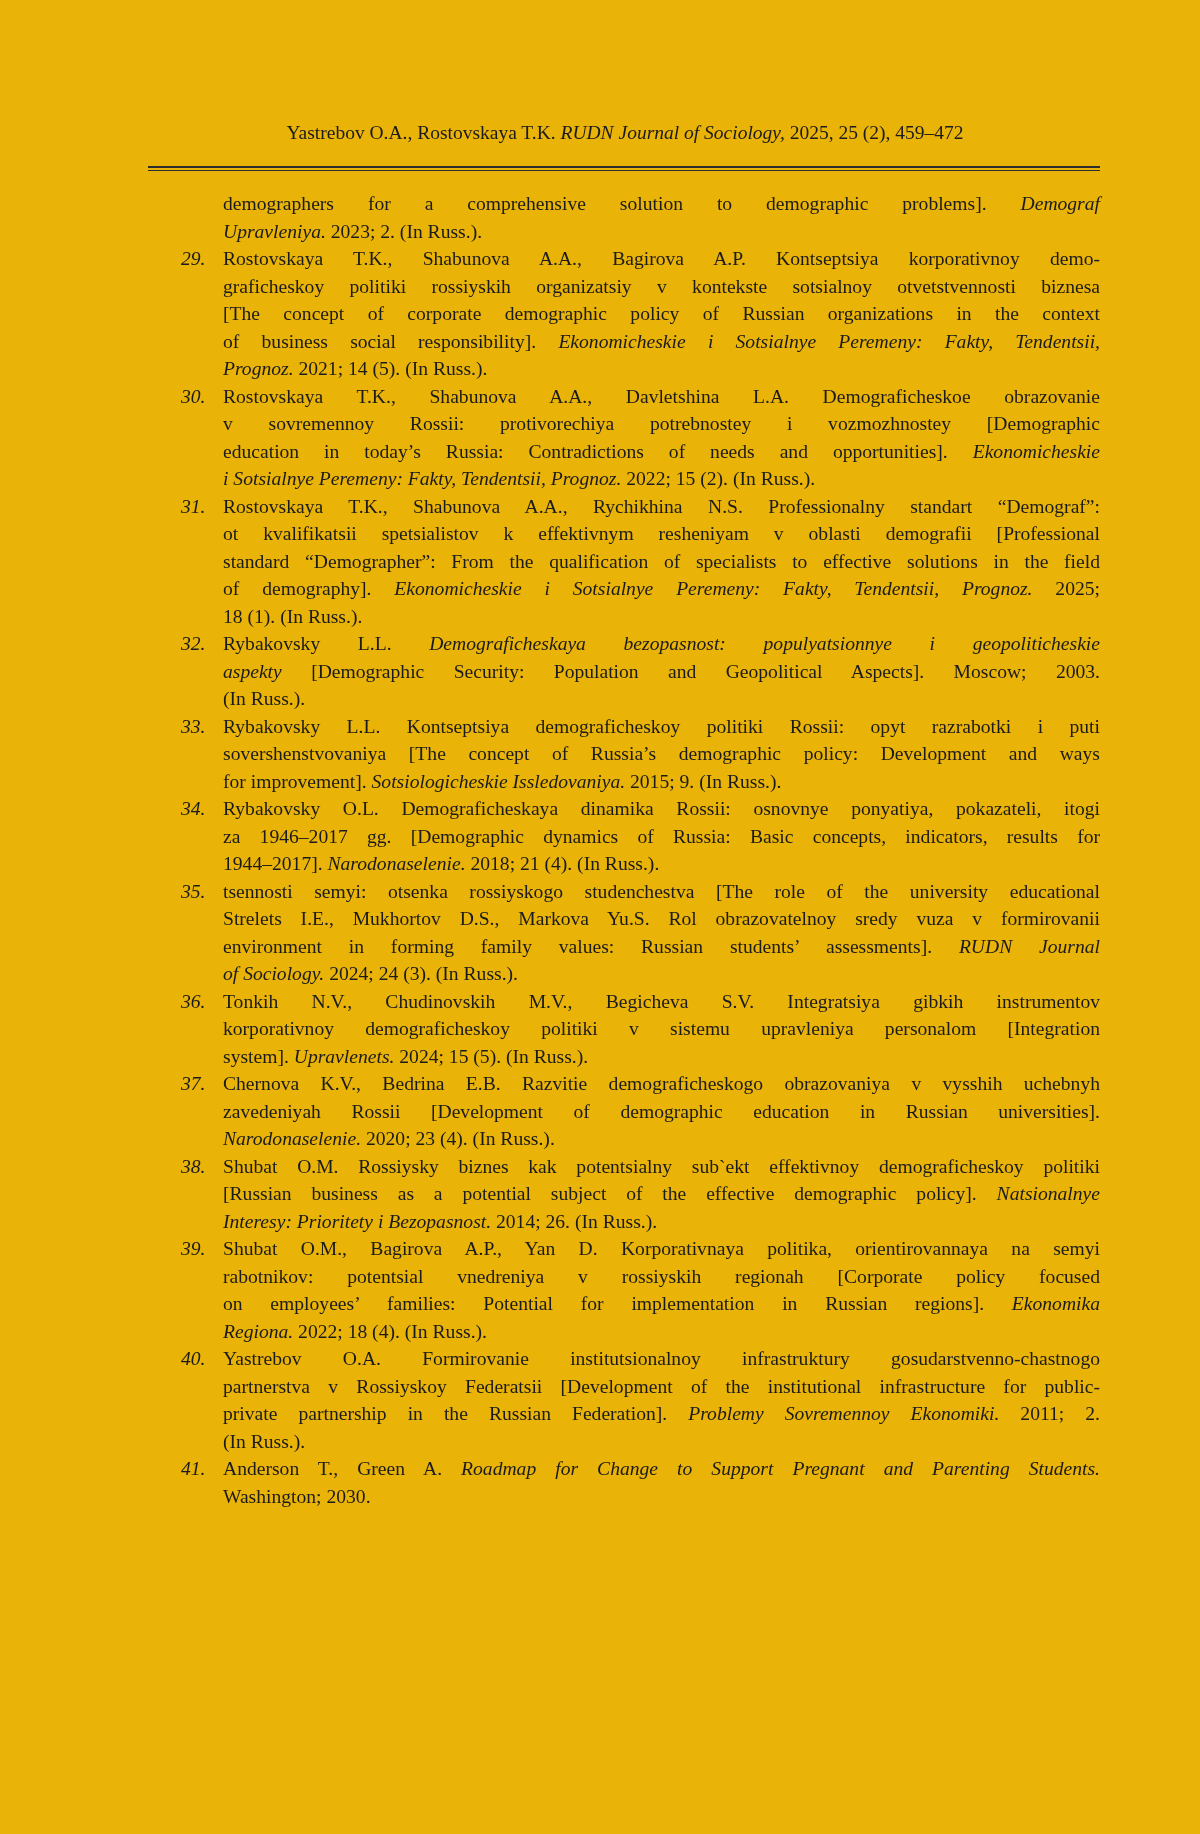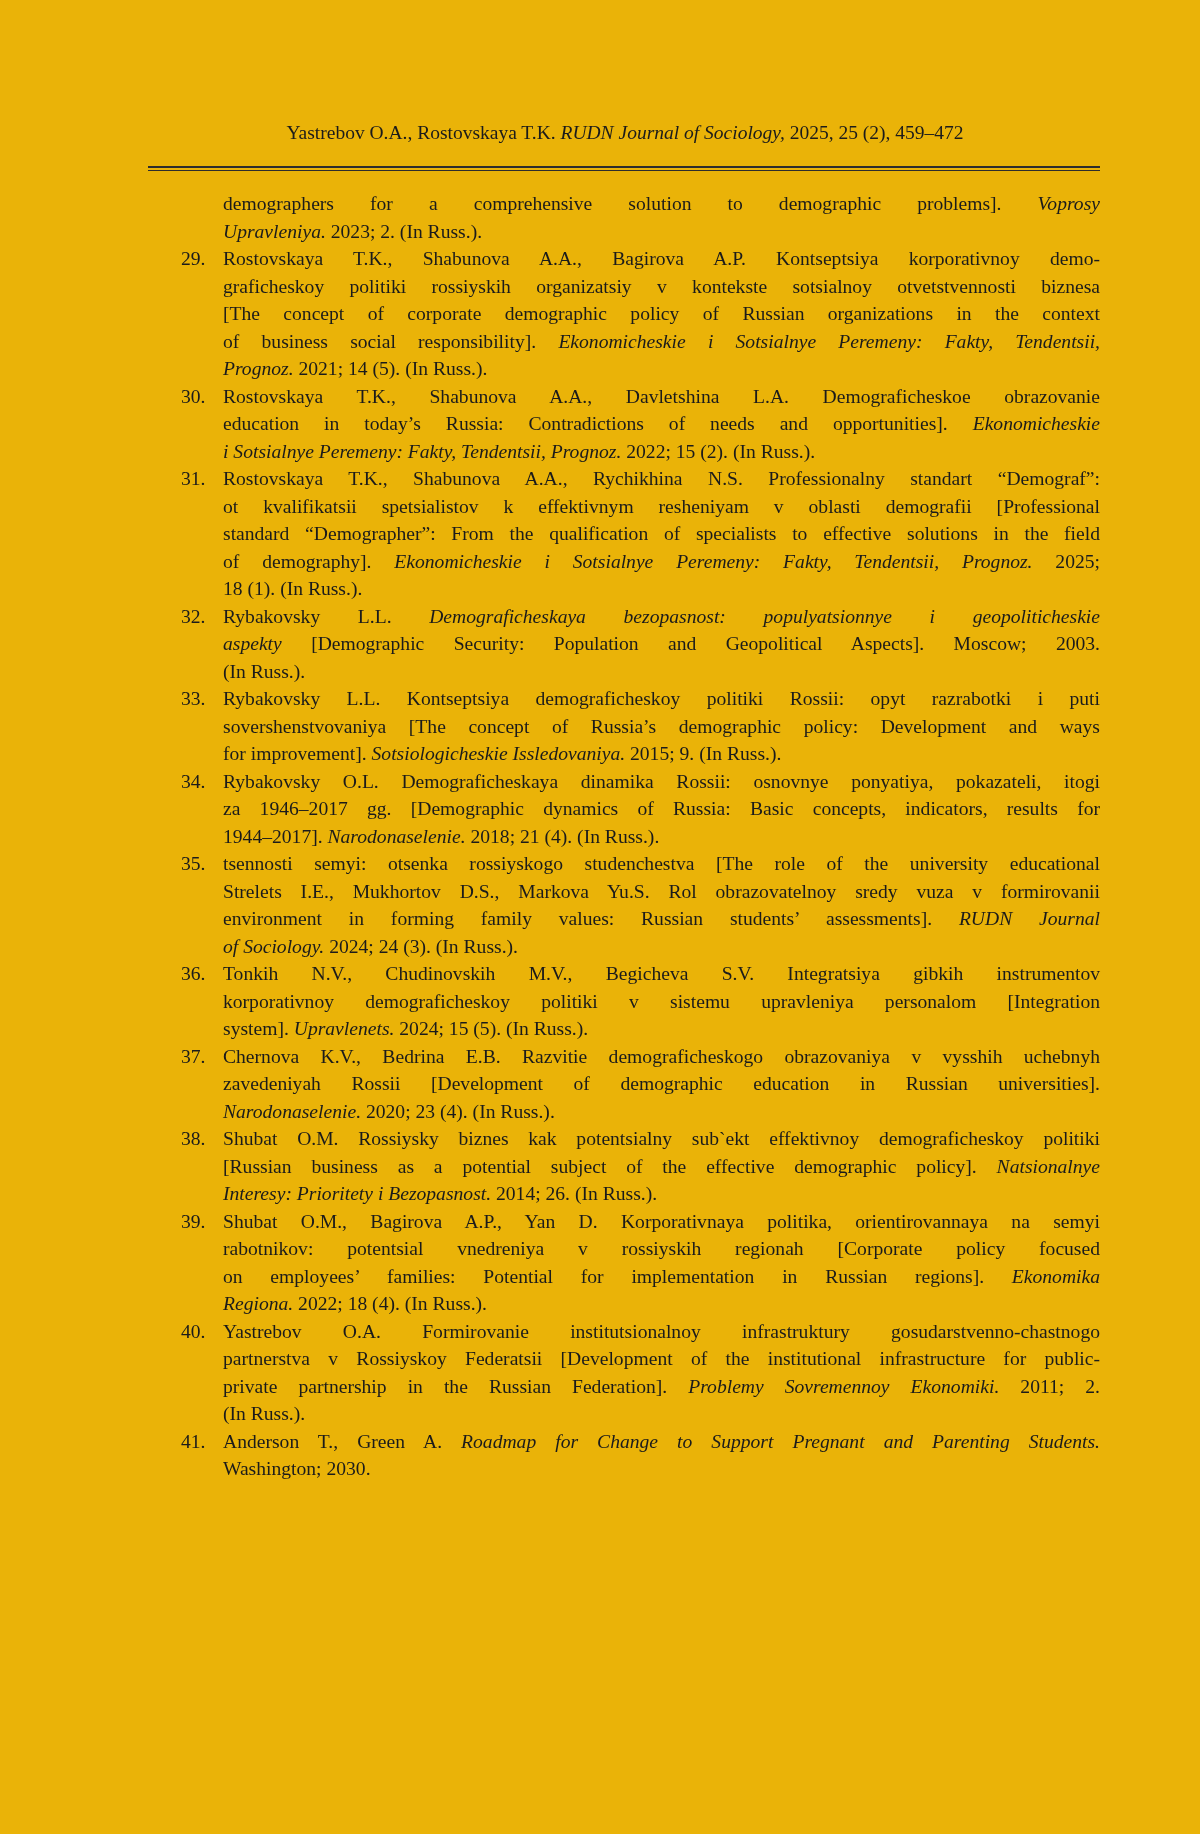--- a/index.html
+++ b/index.html
@@ -45,52 +45,54 @@
     font-size: 19.6px;
     line-height: 27.5px;
     text-align: justify;
   }
   .ref { position: relative; }
   .num {
     position: absolute;
     left: -42px;
     top: 0;
     white-space: nowrap;
+    font-style: italic;
   }
   .line { display: block; text-align: justify; }
   .line.j { text-align-last: justify; }
   .line i, .ref i { font-style: italic; }
 </style>
 </head>
 <body>
 
 <div class="page">
 
   <div class="running-head">
     <span>Yastrebov O.A., Rostovskaya T.K. </span><i>RUDN Journal of Sociology,</i><span> 2025, 25 (2), 459–472</span>
   </div>
 
   <div class="head-rule"></div>
 
   <div class="refs">
       <div class="ref">
-        <span class="line j"><span>demographers for a comprehensive solution to demographic problems]. </span><i>Voprosy</i></span>
+        <span class="line j"><span>demographers for a comprehensive solution to demographic problems]. </span><i>Demograf</i></span>
         <span class="line"><i>Upravleniya.</i><span> 2023; 2. (In Russ.).</span></span>
       </div>
       <div class="ref">
         <span class="num">29.</span>
         <span class="line j"><span>Rostovskaya T.K., Shabunova A.A., Bagirova A.P. Kontseptsiya korporativnoy demo-</span></span>
         <span class="line j"><span>graficheskoy politiki rossiyskih organizatsiy v kontekste sotsialnoy otvetstvennosti biznesa</span></span>
         <span class="line j"><span>[The concept of corporate demographic policy of Russian organizations in the context</span></span>
         <span class="line j"><span>of business social responsibility]. </span><i>Ekonomicheskie i Sotsialnye Peremeny: Fakty, Tendentsii,</i></span>
         <span class="line"><i>Prognoz.</i><span> 2021; 14 (5). (In Russ.).</span></span>
       </div>
       <div class="ref">
         <span class="num">30.</span>
         <span class="line j"><span>Rostovskaya T.K., Shabunova A.A., Davletshina L.A. Demograficheskoe obrazovanie</span></span>
+        <span class="line j"><span>v sovremennoy Rossii: protivorechiya potrebnostey i vozmozhnostey [Demographic</span></span>
         <span class="line j"><span>education in today’s Russia: Contradictions of needs and opportunities]. </span><i>Ekonomicheskie</i></span>
         <span class="line"><i>i Sotsialnye Peremeny: Fakty, Tendentsii, Prognoz.</i><span> 2022; 15 (2). (In Russ.).</span></span>
       </div>
       <div class="ref">
         <span class="num">31.</span>
         <span class="line j"><span>Rostovskaya T.K., Shabunova A.A., Rychikhina N.S. Professionalny standart “Demograf”:</span></span>
         <span class="line j"><span>ot kvalifikatsii spetsialistov k effektivnym resheniyam v oblasti demografii [Professional</span></span>
         <span class="line j"><span>standard “Demographer”: From the qualification of specialists to effective solutions in the field</span></span>
         <span class="line j"><span>of demography]. </span><i>Ekonomicheskie i Sotsialnye Peremeny: Fakty, Tendentsii, Prognoz.</i><span> 2025;</span></span>
         <span class="line"><span>18 (1). (In Russ.).</span></span>

